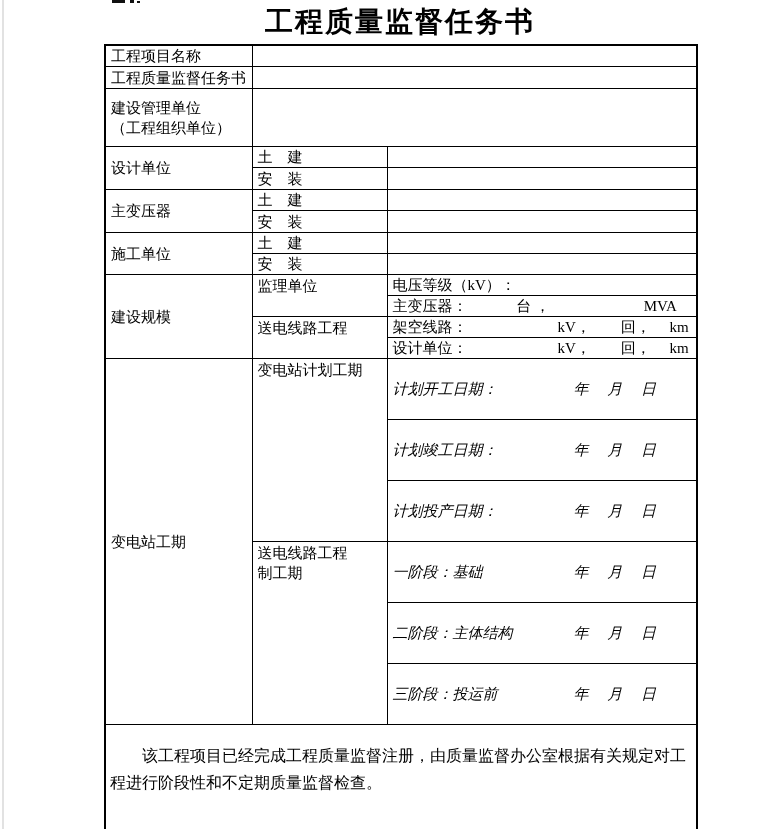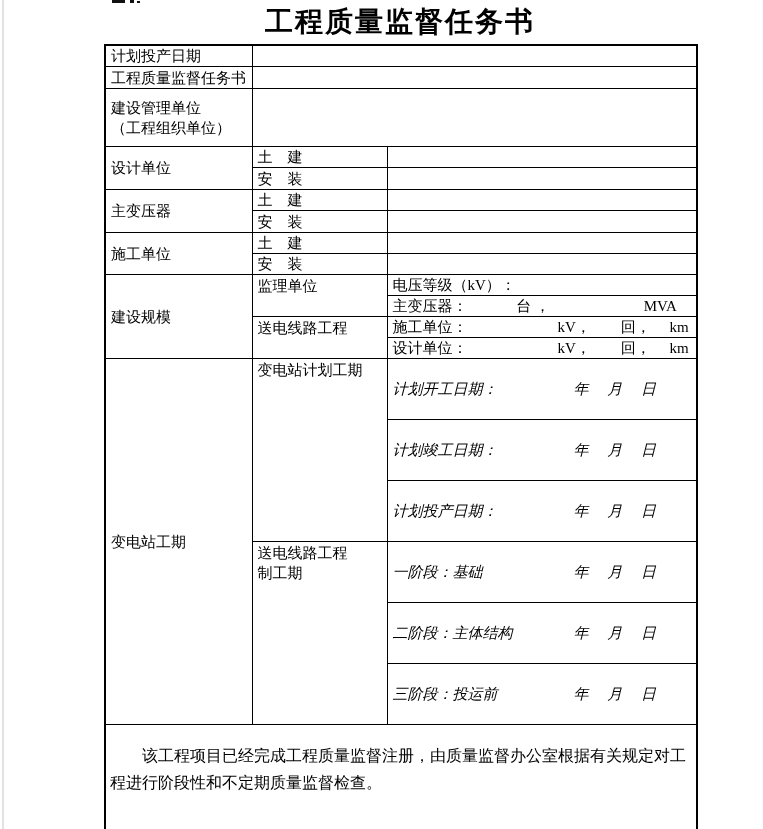--- a/index.html
+++ b/index.html
@@ -43,21 +43,21 @@
 <table class="form">
   <colgroup>
     <col style="width:147px">
       <col style="width:7px">
       <col style="width:128px">
       <col style="width:310px">
   </colgroup>
 
   <tbody>
       <tr style="height:21px">
-    <td>计划投产日期</td>
+    <td>工程项目名称</td>
     <td colspan="3" class="blank"></td>
   </tr>
   <tr style="height:22px">
     <td>工程质量监督任务书</td>
     <td colspan="3" class="blank"></td>
   </tr>
   <tr style="height:58px">
     <td>建设管理单位
 （工程组织单位）</td>
     <td colspan="3" class="blank"></td>
@@ -96,21 +96,21 @@
   <tr style="height:21px">
     <td rowspan="4">建设规模</td>
     <td colspan="2" rowspan="2" class="vtop">监理单位</td>
     <td>电压等级（kV）：</td>
   </tr>
   <tr style="height:21px">
     <td>主变压器：　　　 台 ，　　　　　　 MVA</td>
   </tr>
   <tr style="height:20px">
     <td colspan="2" rowspan="2" class="vtop">送电线路工程</td>
-    <td>施工单位：　　　　　　kV，　　回，　 km</td>
+    <td>架空线路：　　　　　　kV，　　回，　 km</td>
   </tr>
   <tr style="height:21px">
     <td>设计单位：　　　　　　kV，　　回，　 km</td>
   </tr>
 
   <tr style="height:21px">
     <td rowspan="6">变电站工期</td>
     <td colspan="2" rowspan="3" class="vtop">变电站计划工期</td>
     <td class="rel">
       <span>计划开工日期：</span>

